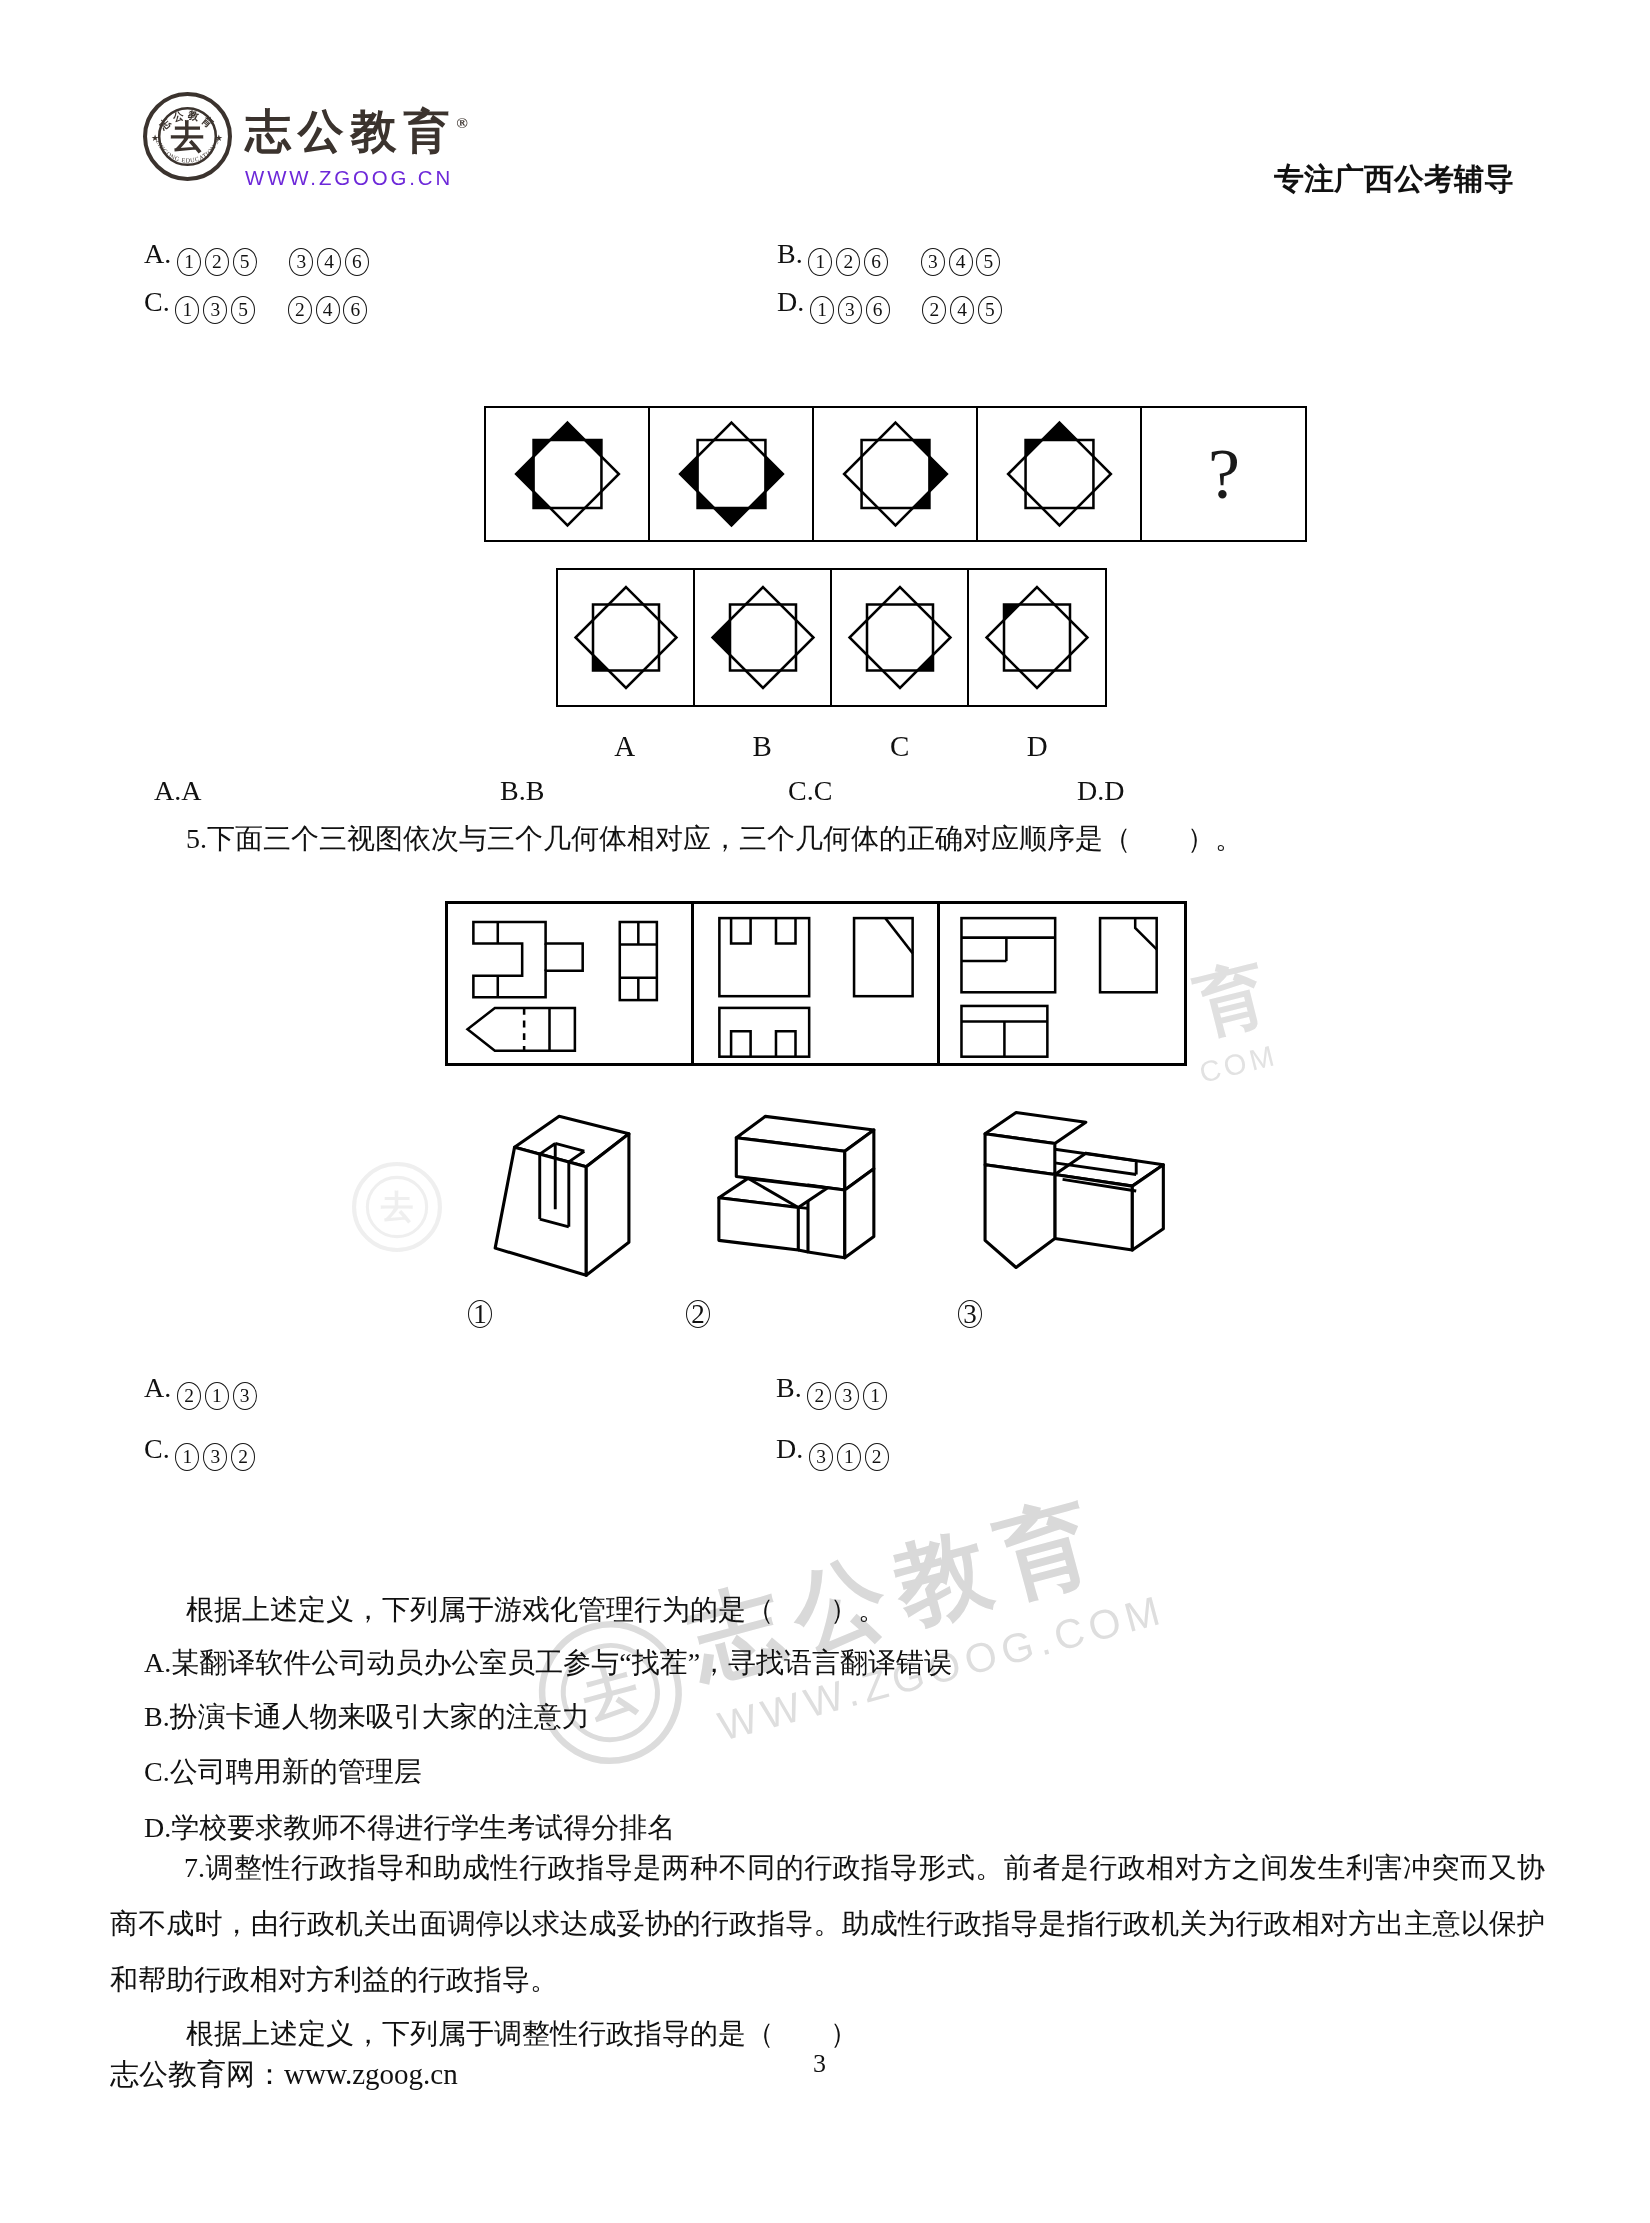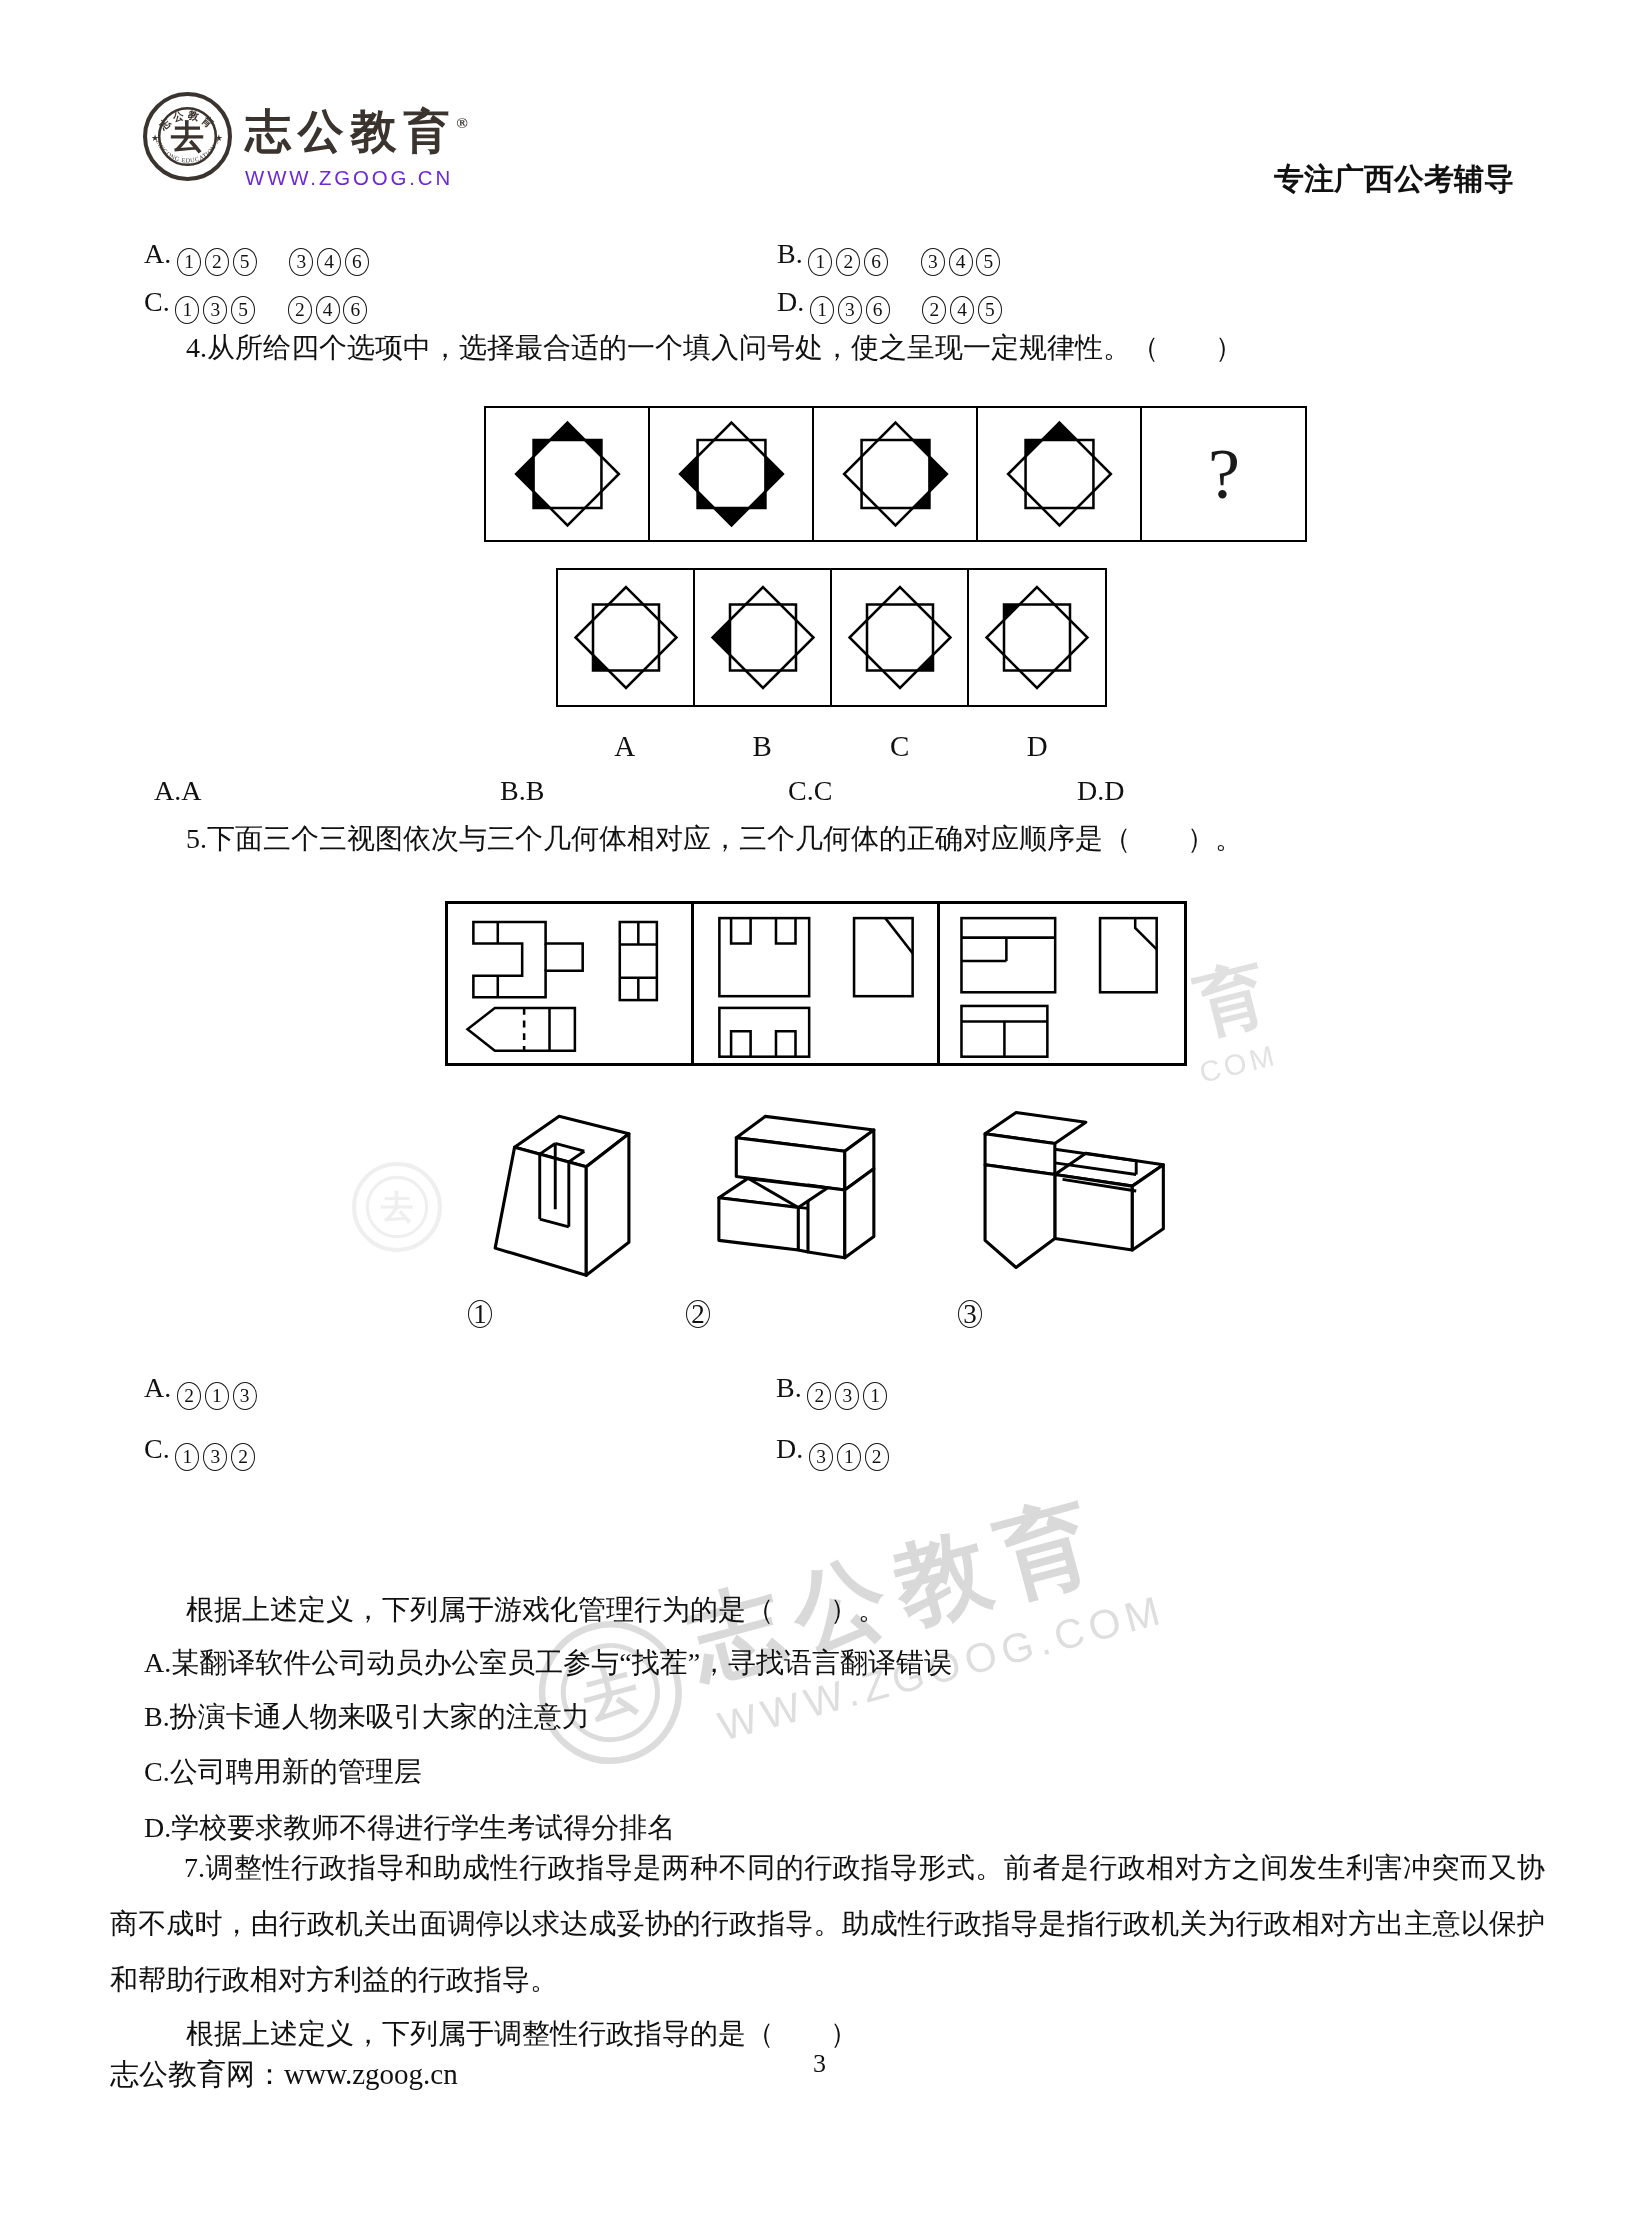--- a/index.html
+++ b/index.html
@@ -102,21 +102,20 @@
 
   <div class="abs z1 txt" style="left: 144px; top: 236px; width: 1261px; height: 39px;" id="prev-row-0">
       <span style="position: absolute; left: 0px; top: 0px; white-space: nowrap;"><span class="olabel">A.</span><span class="cgroup"><span class="cnum">1</span><span class="cnum">2</span><span class="cnum">5</span></span><span class="cgroup"><span class="cnum">3</span><span class="cnum">4</span><span class="cnum">6</span></span></span>
       <span style="position: absolute; left: 633px; top: 0px; white-space: nowrap;"><span class="olabel">B.</span><span class="cgroup"><span class="cnum">1</span><span class="cnum">2</span><span class="cnum">6</span></span><span class="cgroup"><span class="cnum">3</span><span class="cnum">4</span><span class="cnum">5</span></span></span>
     </div>
   <div class="abs z1 txt" style="left: 144px; top: 284px; width: 1261px; height: 39px;" id="prev-row-1">
       <span style="position: absolute; left: 0px; top: 0px; white-space: nowrap;"><span class="olabel">C.</span><span class="cgroup"><span class="cnum">1</span><span class="cnum">3</span><span class="cnum">5</span></span><span class="cgroup"><span class="cnum">2</span><span class="cnum">4</span><span class="cnum">6</span></span></span>
       <span style="position: absolute; left: 633px; top: 0px; white-space: nowrap;"><span class="olabel">D.</span><span class="cgroup"><span class="cnum">1</span><span class="cnum">3</span><span class="cnum">6</span></span><span class="cgroup"><span class="cnum">2</span><span class="cnum">4</span><span class="cnum">5</span></span></span>
     </div>
 
-  <div class="abs z1 txt" style="left:112px;top:330px;text-indent:74px;">4.从所给四个选项中，选择最合适的一个填入问号处，使之呈现一定规律性。（　　）</div>
 
   <div class="abs z1 fig-row" style="left:484px;top:406px;" id="q4-pattern-row">
       <div class="fcell">
         <svg width="159" height="128" viewBox="0 0 164 132">
           <polygon points="82,13 64,31 100,31" fill="#000" stroke="#000" stroke-width="1"></polygon>
           <polygon points="117,31 100,31 117,48" fill="#000" stroke="#000" stroke-width="1"></polygon>
           <polygon points="47,31 64,31 47,48" fill="#000" stroke="#000" stroke-width="1"></polygon>
           <polygon points="29,66 47,48 47,84" fill="#000" stroke="#000" stroke-width="1"></polygon>
           <polygon points="47,101 64,101 47,84" fill="#000" stroke="#000" stroke-width="1"></polygon>
           <polygon points="47,31 117,31 117,101 47,101" fill="none" stroke="#000" stroke-width="2.6"></polygon>

